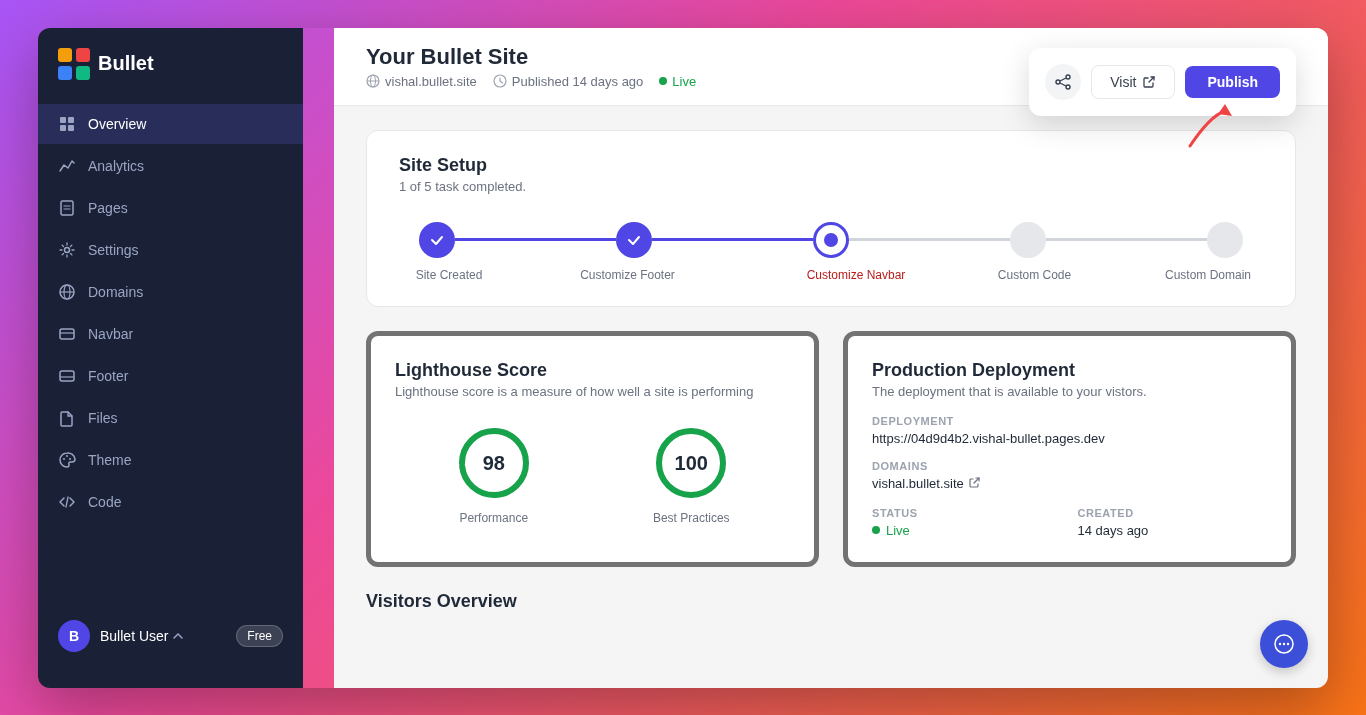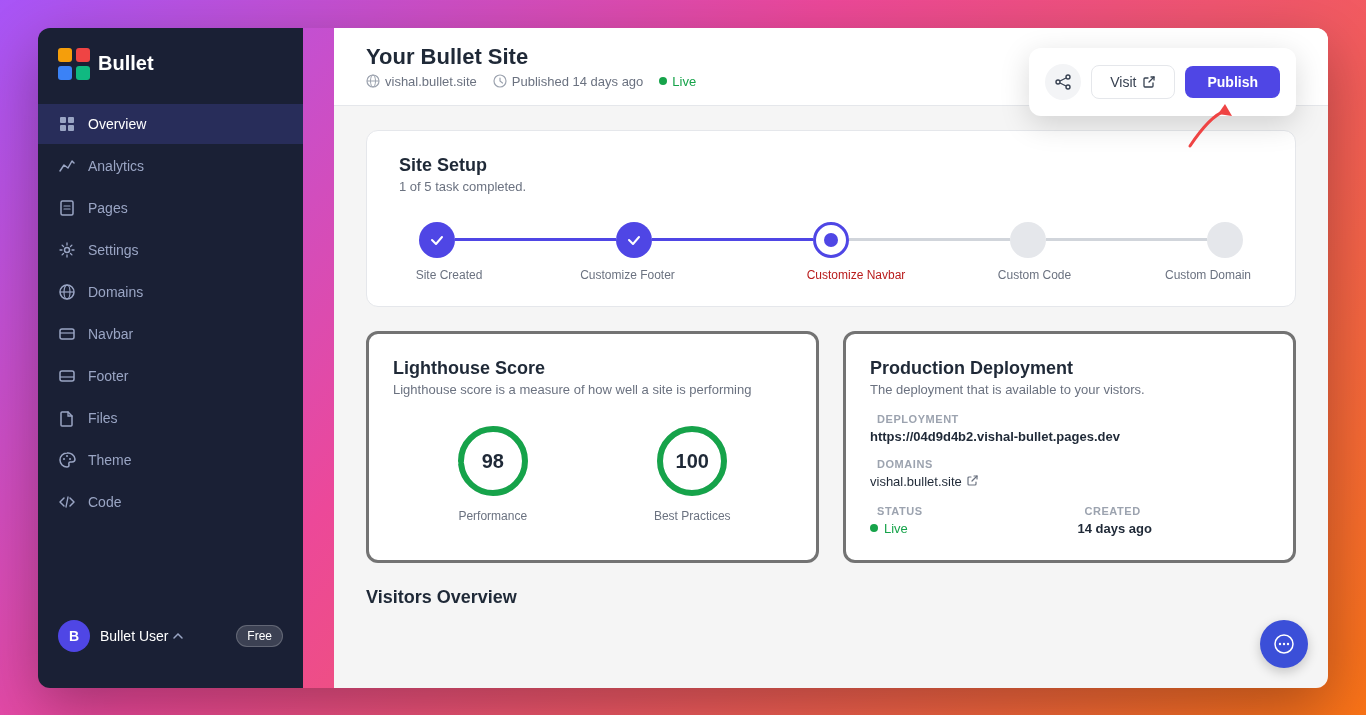--- a/index.html
+++ b/index.html
@@ -295,21 +295,21 @@
     
     .lower-row {
       display: grid;
       grid-template-columns: 1fr 1fr;
       gap: 24px;
     }
     .lighthouse-card, .deployment-card {
       background: #fff;
       border-radius: 12px;
       padding: 24px;
-      border: 3px solid #737373;
+      border: 5px solid #737373;
     }
     .lighthouse-metrics {
       display: flex;
       justify-content: space-around;
       align-items: center;
       margin-top: 24px;
     }
     .metric-item {
       display: flex;
       flex-direction: column;
@@ -343,26 +343,25 @@
     .deployment-section {
       margin-top: 16px;
     }
     .dep-label {
       font-size: 11px;
       font-weight: 600;
       color: #9ca3af;
       text-transform: uppercase;
       letter-spacing: 0.05em;
       margin-bottom: 4px;
-      margin-left: 7px;
     }
     .dep-value {
       font-size: 13px;
       color: #1f2937;
-      font-weight: 700;
+      font-weight: 400;
     }
     .dep-link {
       display: flex;
       align-items: center;
       gap: 4px;
       font-size: 13px;
       color: #1f2937;
       font-weight: 500;
     }
     .dep-row {

